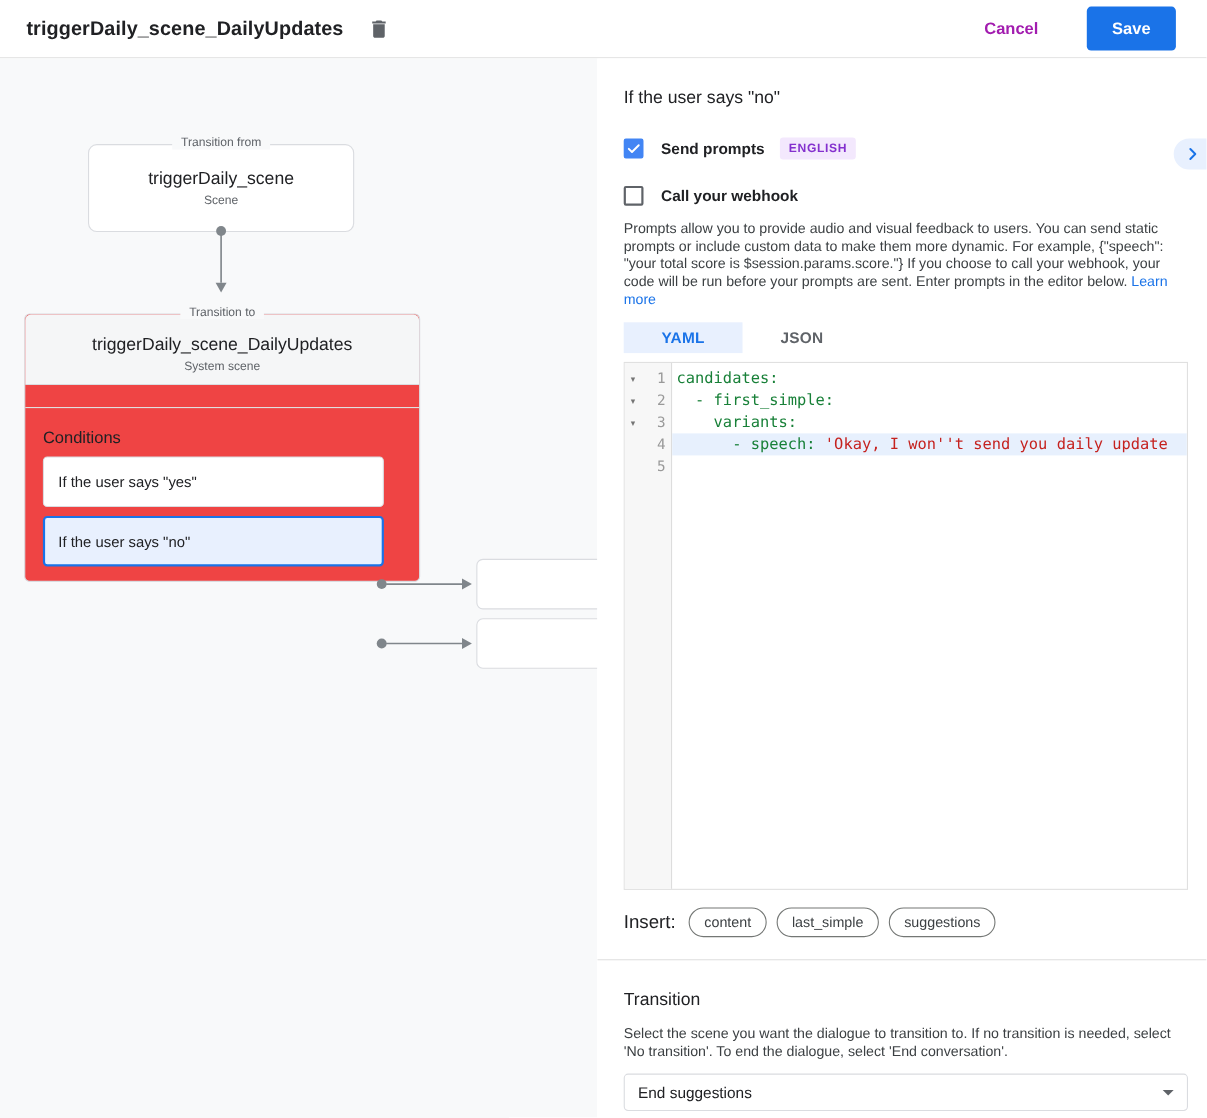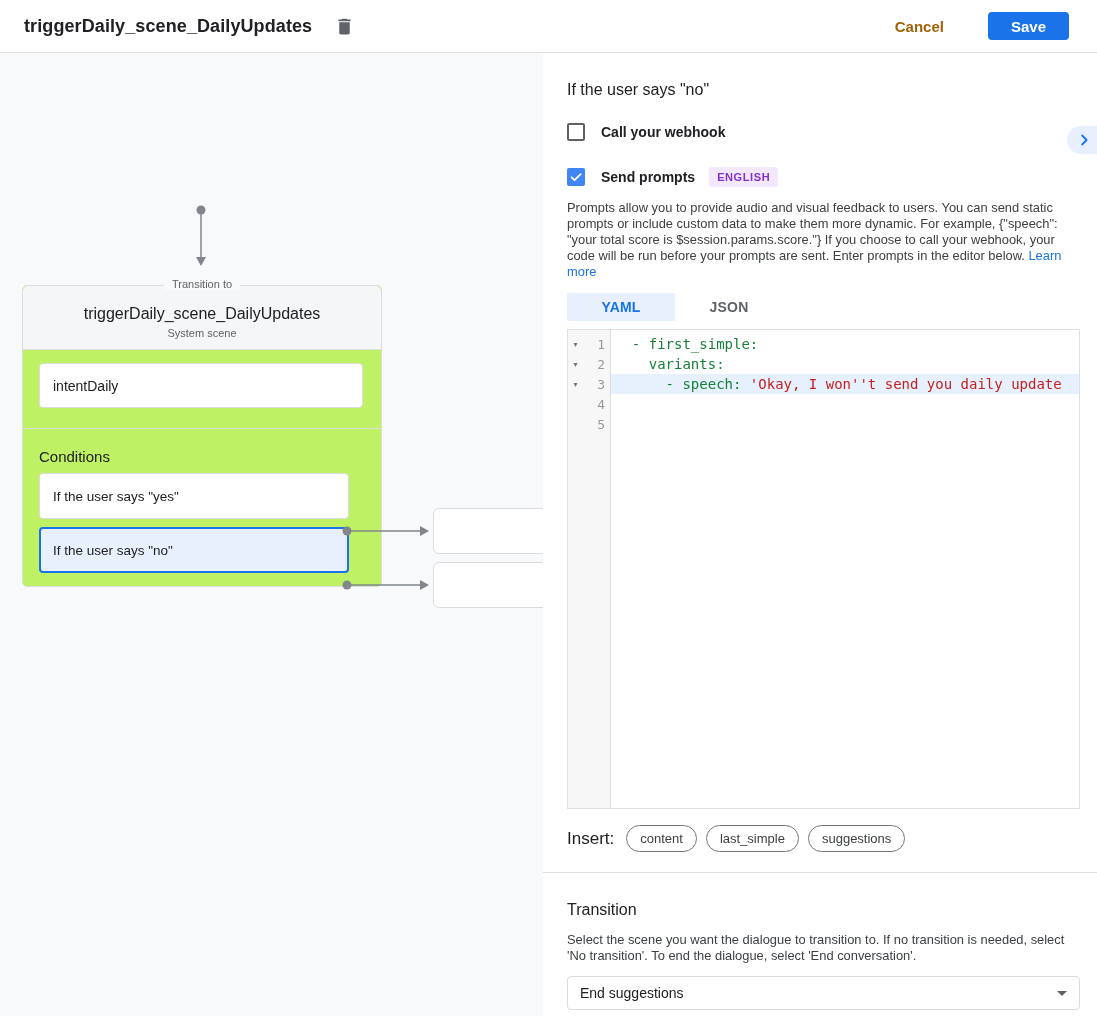--- a/index.html
+++ b/index.html
@@ -11,41 +11,41 @@
   }
   
   .header {
     height:53px; display:flex; align-items:center; justify-content:space-between;
     padding:0 28px 0 24px; border-bottom:1px solid #e0e0e0; background:#fff;
   }
   .hleft { display:flex; align-items:center; gap:20px; }
   .title { font-size:18px; font-weight:700; margin:0; color:#202124; letter-spacing:.1px; }
   .iconbtn { background:none; border:none; padding:2px; cursor:pointer; display:flex; align-items:center; }
   .hright { display:flex; align-items:center; gap:38px; }
-  .cancel-btn { background:none; border:none; color:#a16207; font-size:15px; font-weight:700; cursor:pointer; font-family:inherit; }
-  .save-btn { background:#1a73e8; border:none; color:#fff; font-size:15px; font-weight:700; border-radius:4px; height:28px; padding:0 23px; cursor:pointer; font-family:inherit; }
+  .cancel-btn { background:none; border:none; color:#a21caf; font-size:15px; font-weight:700; cursor:pointer; font-family:inherit; }
+  .save-btn { background:#1a73e8; border:none; color:#fff; font-size:15px; font-weight:700; border-radius:4px; height:40px; padding:0 23px; cursor:pointer; font-family:inherit; }
 
   .main { display:flex; height:963px; }
 
   
   .canvas { position:relative; width:543px; flex:none; background:#f8f9fa; overflow:hidden; }
   .connectors { position:absolute; inset:0; z-index:5; pointer-events:none; }
   .legend {
     position:absolute; top:-8px; left:50%; transform:translateX(-50%);
     background:#f8f9fa; padding:0 8px; font-size:11px; color:#5f6368; white-space:nowrap;
   }
   .from-box {
     position:absolute; left:80px; top:78px; width:242px; height:80px;
     background:#fff; border:1px solid #dadce0; border-radius:8px; text-align:center;
   }
   .node-title { margin-top:22px; font-size:16px; color:#202124; }
   .node-sub { margin-top:4px; font-size:11px; color:#5f6368; }
   .to-card {
     position:absolute; left:22px; top:232px; width:360px;
-    background:#bef264; border:1px solid #dadce0; border-radius:5px; padding-bottom:13px;
+    background:#ef4444; border:1px solid #dadce0; border-radius:5px; padding-bottom:13px;
   }
   .card-head {
     background:#f5f6f7; border-bottom:1px solid #dadce0; border-radius:5px 5px 0 0;
     height:64px; text-align:center; padding-top:19px;
   }
   .card-head .node-title { margin:0; }
   .section-label { font-size:15px; margin:19px 16px 0; color:#202124; }
   .intent-box {
     margin:13px 18px 0 16px; height:45px; border:1px solid #dadce0; border-radius:4px;
     display:flex; align-items:center; padding-left:13px; font-size:14px; background:#fff; cursor:text;
@@ -149,29 +149,31 @@
 
       <circle cx="347" cy="478" r="4.5" fill="#80868b"></circle>
       <line x1="351" y1="478" x2="420" y2="478" stroke="#80868b" stroke-width="1.5"></line>
       <polygon points="420,473 420,483 429,478" fill="#80868b"></polygon>
 
       <circle cx="347" cy="532" r="4.5" fill="#80868b"></circle>
       <line x1="351" y1="532" x2="420" y2="532" stroke="#80868b" stroke-width="1.5"></line>
       <polygon points="420,527 420,537 429,532" fill="#80868b"></polygon>
     </svg>
 
+    <div class="from-box">
+      <span class="legend">Transition from</span>
+      <div class="node-title">triggerDaily_scene</div>
+      <div class="node-sub">Scene</div>
+    </div>
 
     <div class="to-card">
       <span class="legend">Transition to</span>
       <div class="card-head">
         <div class="node-title">triggerDaily_scene_DailyUpdates</div>
         <div class="node-sub">System scene</div>
-      </div>
-      <div class="intent-box">
-        <span>intentDaily</span>
       </div>
       <div class="body-divider"></div>
       <div class="section-label">Conditions</div>
       <div class="cond first">
         <span>If the user says "yes"</span>
       </div>
       <div class="cond selected">
         <span>If the user says "no"</span>
       </div>
     </div>
@@ -184,38 +186,38 @@
     <button class="collapse-btn">
       <span style="display:flex">
         <svg width="18" height="18" viewBox="0 0 24 24">
             <path d="M9.5 6l6 6-6 6" fill="none" stroke="#1a73e8" stroke-width="2.4" stroke-linecap="round" stroke-linejoin="round"></path>
           </svg>
       </span>
     </button>
 
     <div class="pcontent">
       <h2 class="pheading">If the user says "no"</h2>
-
-      <label class="checkrow row-webhook">
-        <span class="cb"></span>
-        <span class="cblabel">Call your webhook</span>
-      </label>
 
       <label class="checkrow row-prompts">
         <span class="cb checked">
           <span style="display:flex">
             <svg width="14" height="14" viewBox="0 0 24 24">
                 <path d="M4.5 12.5l5 5L20 7" fill="none" stroke="#fff" stroke-width="3" stroke-linecap="round" stroke-linejoin="round"></path>
               </svg>
           </span>
         </span>
         <span class="cblabel">Send prompts</span>
         <span class="badge">ENGLISH</span>
       </label>
 
+      <label class="checkrow row-webhook">
+        <span class="cb"></span>
+        <span class="cblabel">Call your webhook</span>
+      </label>
+
       <p class="desc"><span>Prompts allow you to provide audio and visual feedback to users. You can send static prompts or include custom data to make them more dynamic. For example, {"speech": "your total score is $session.params.score."} If you choose to call your webhook, your code will be run before your prompts are sent. Enter prompts in the editor below.</span>
         <a class="link">Learn more</a></p>
 
       <div class="tabs">
         <div class="tab active">YAML</div>
         <div class="tab">JSON</div>
       </div>
 
       <div class="editor">
         <div class="gutter">
@@ -234,20 +236,21 @@
           <div class="grow">
               <span class="fold"></span>
               <span class="lnum">4</span>
             </div>
           <div class="grow">
               <span class="fold"></span>
               <span class="lnum">5</span>
             </div>
         </div>
         <div class="code">
+          <div class="cline"><span class="tok-key">candidates:</span></div>
           <div class="cline"><span class="tok-key">  - first_simple:</span></div>
           <div class="cline"><span class="tok-key">    variants:</span></div>
           <div class="cline hl"><span class="tok-key">      - speech: </span><span class="tok-str">'Okay, I won''t send you daily update</span></div>
           <div class="cline"><span class="tok-key"></span></div>
         </div>
       </div>
 
       <div class="insert-row">
         <span class="insert-label">Insert:</span>
         <button class="chip">content</button>

